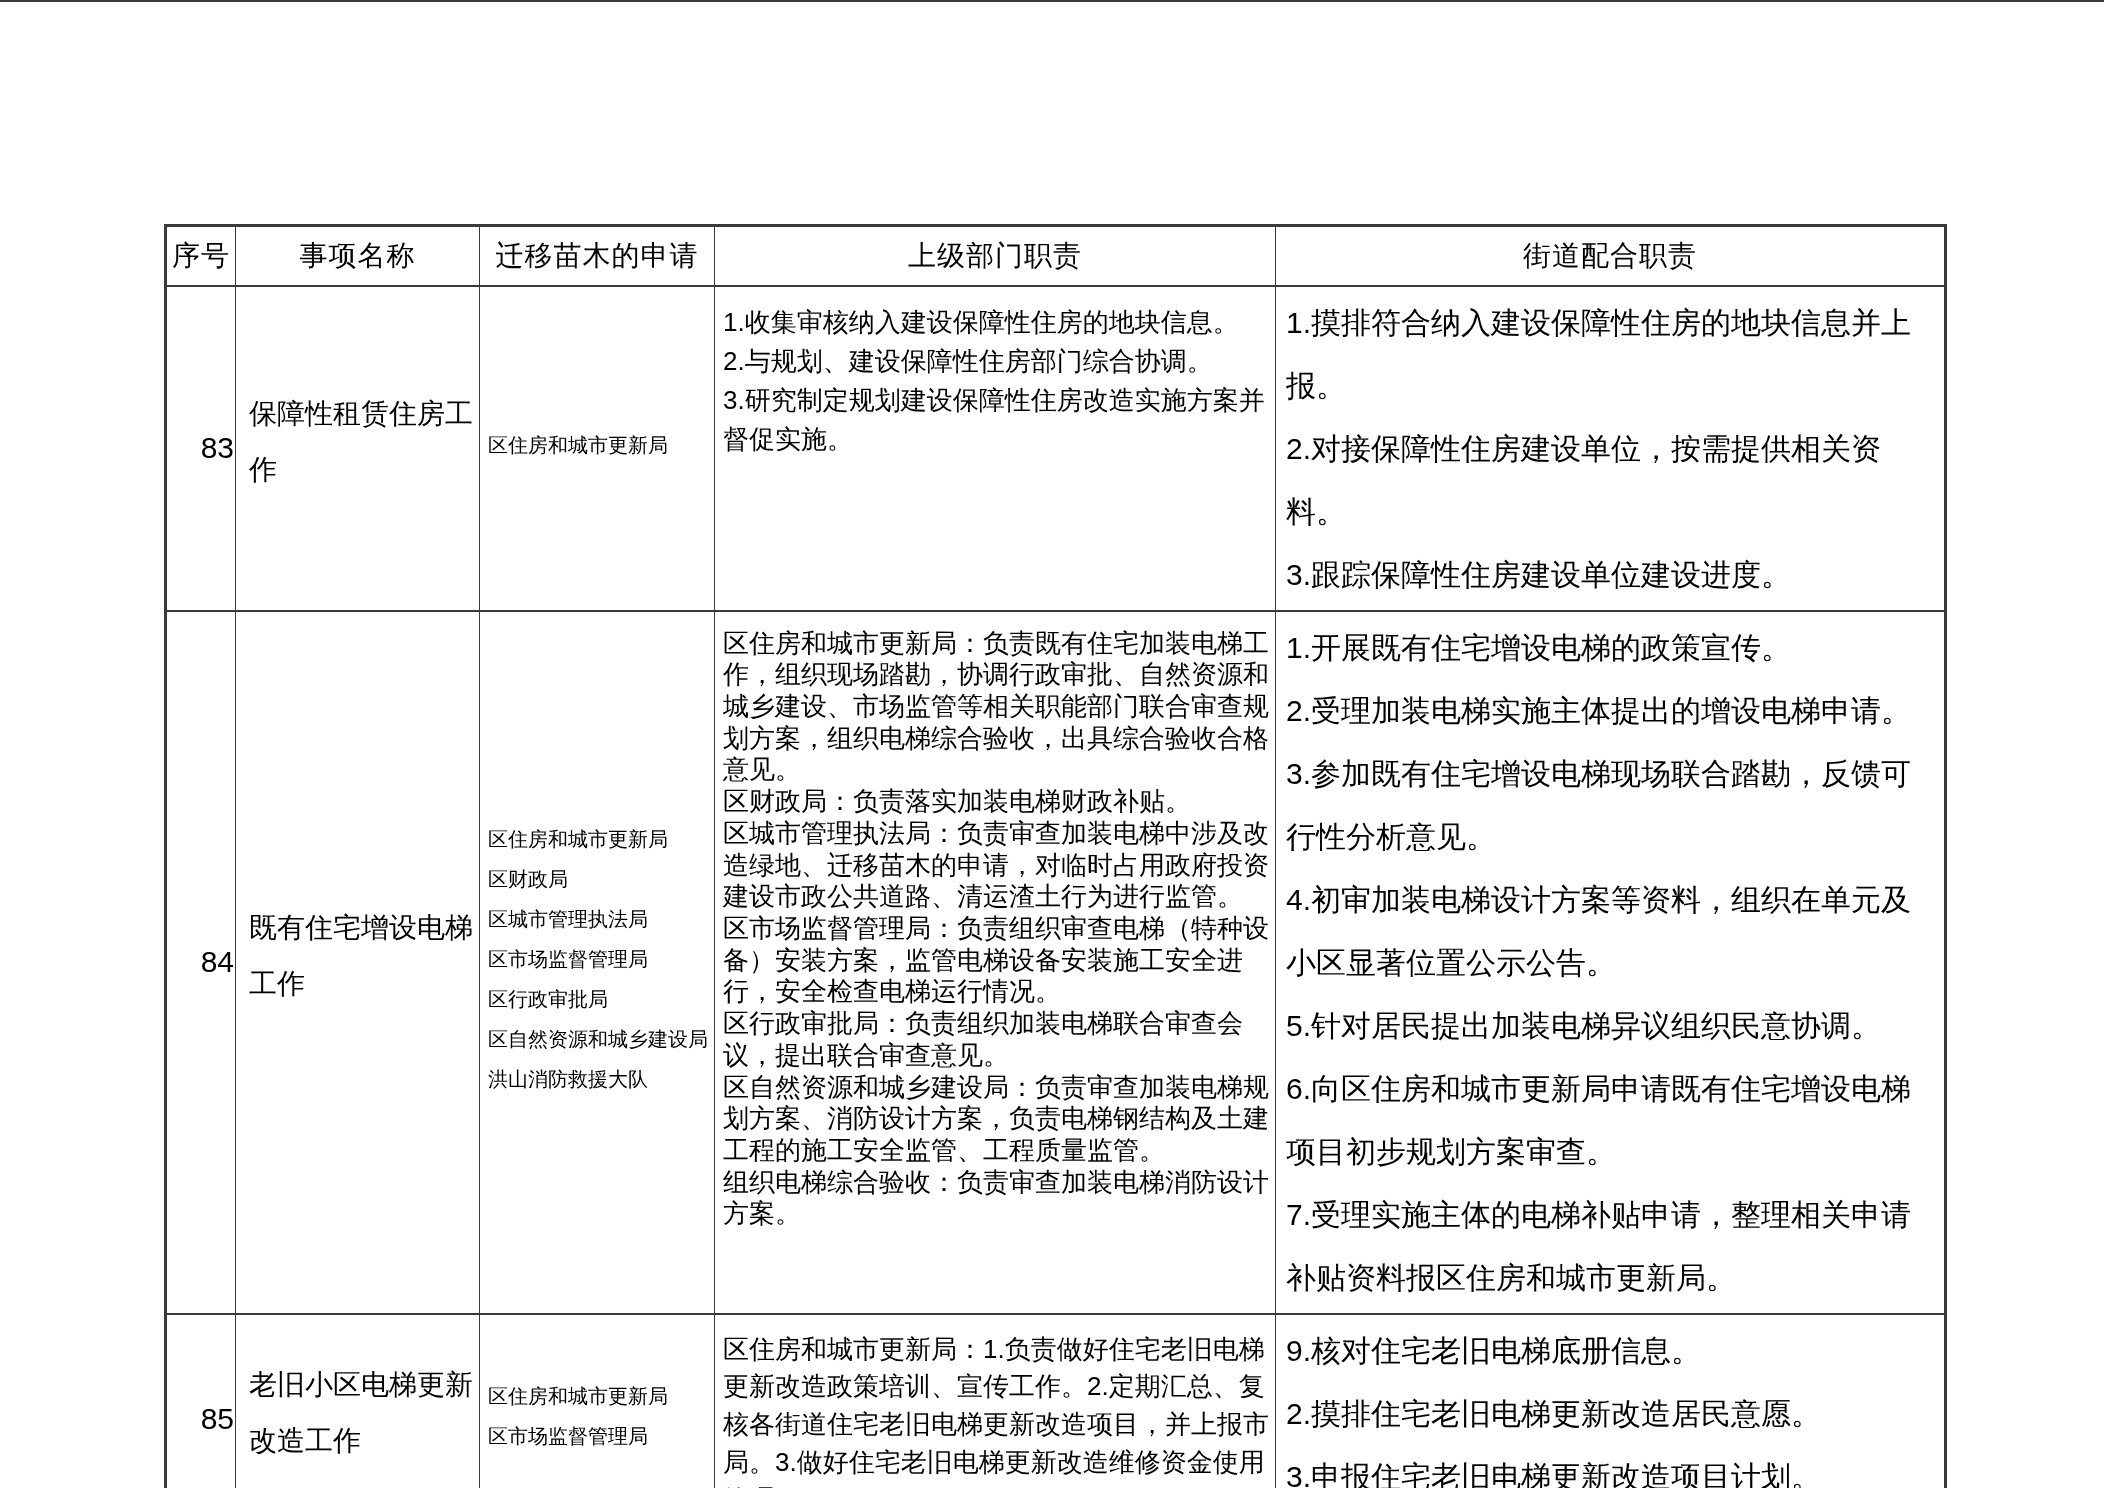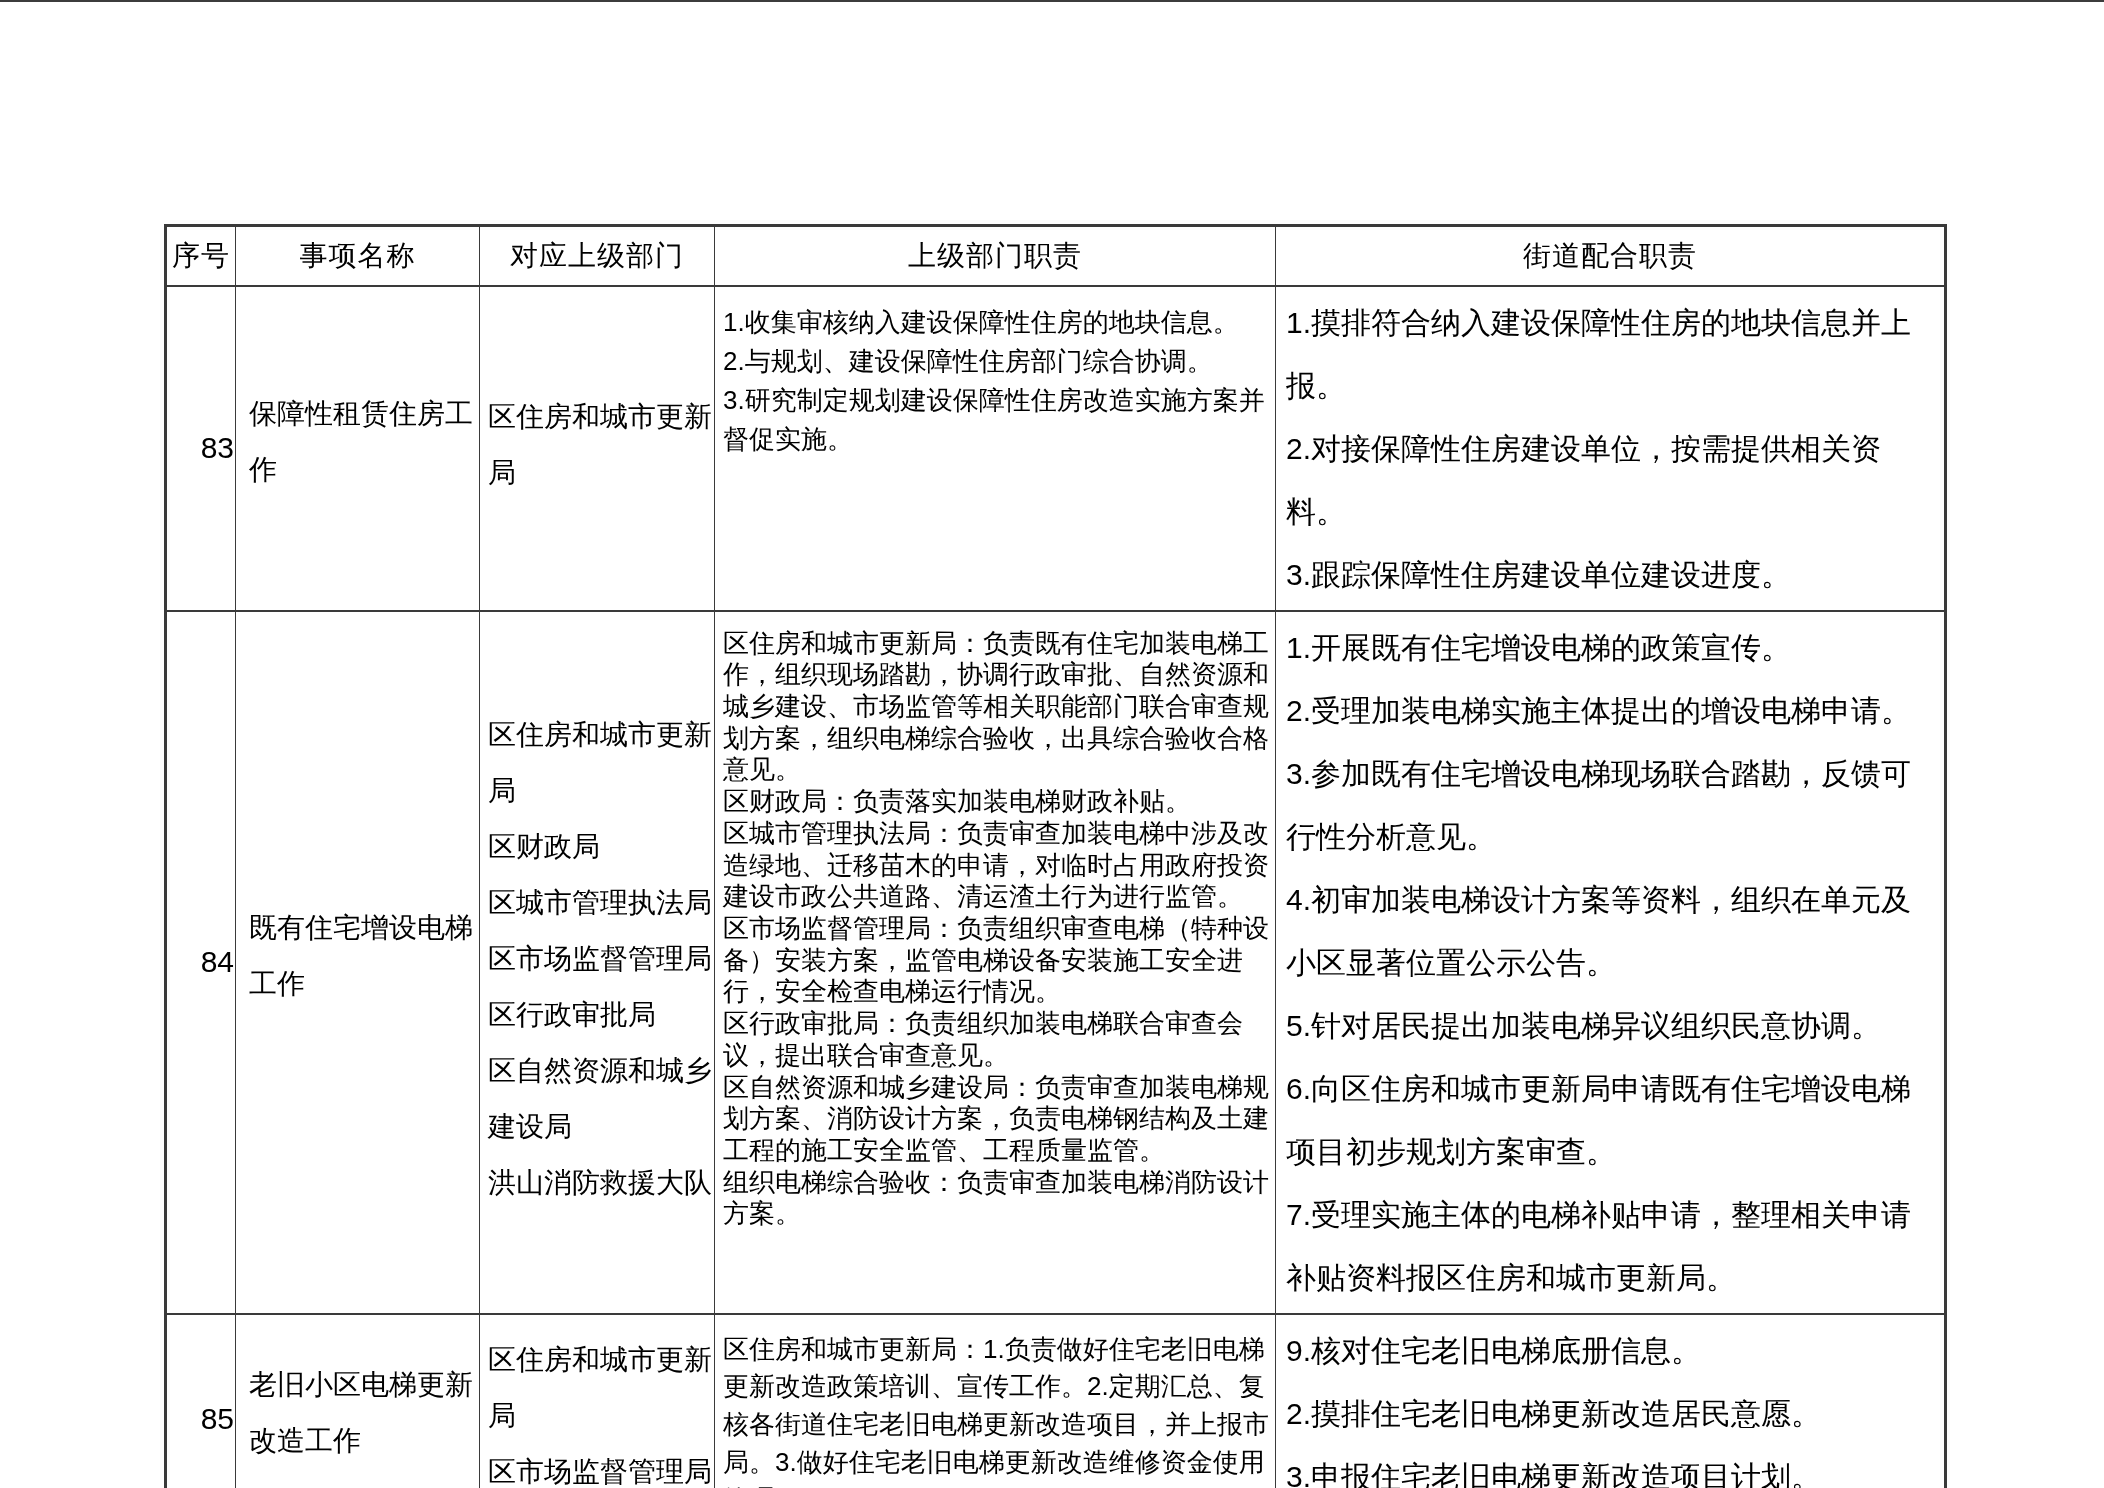--- a/index.html
+++ b/index.html
@@ -58,21 +58,21 @@
     vertical-align: middle;
     font-size: 30px;
   }
   td.name {
     font-size: 28px;
     vertical-align: middle;
     padding: 6px 4px 18px 13px;
   }
   td.name p { margin: 0; line-height: 2.0; }
   td.dept {
-    font-size: 28px;
+    font-size: 20px;
     vertical-align: middle;
     padding: 0 0px 6px 8px;
   }
   td.dept p { margin: 0; line-height: 2.0; }
   td.sup {
     font-size: 26px;
     vertical-align: top;
     padding: 16px 4px 4px 8px;
   }
   td.sup p { margin: 0; }
@@ -97,21 +97,21 @@
       <col style="width:70px">
       <col style="width:244px">
       <col style="width:235px">
       <col style="width:561px">
       <col style="width:670px">
     </colgroup>
     <thead>
       <tr>
         <th>序号</th>
         <th>事项名称</th>
-        <th>对应上级部门</th>
+        <th>迁移苗木的申请</th>
         <th>上级部门职责</th>
         <th>街道配合职责</th>
       </tr>
     </thead>
     <tbody>
       <tr class="r83">
         <td class="seq">83</td>
         <td class="name">
           <p>保障性租赁住房工作</p>
         </td>

